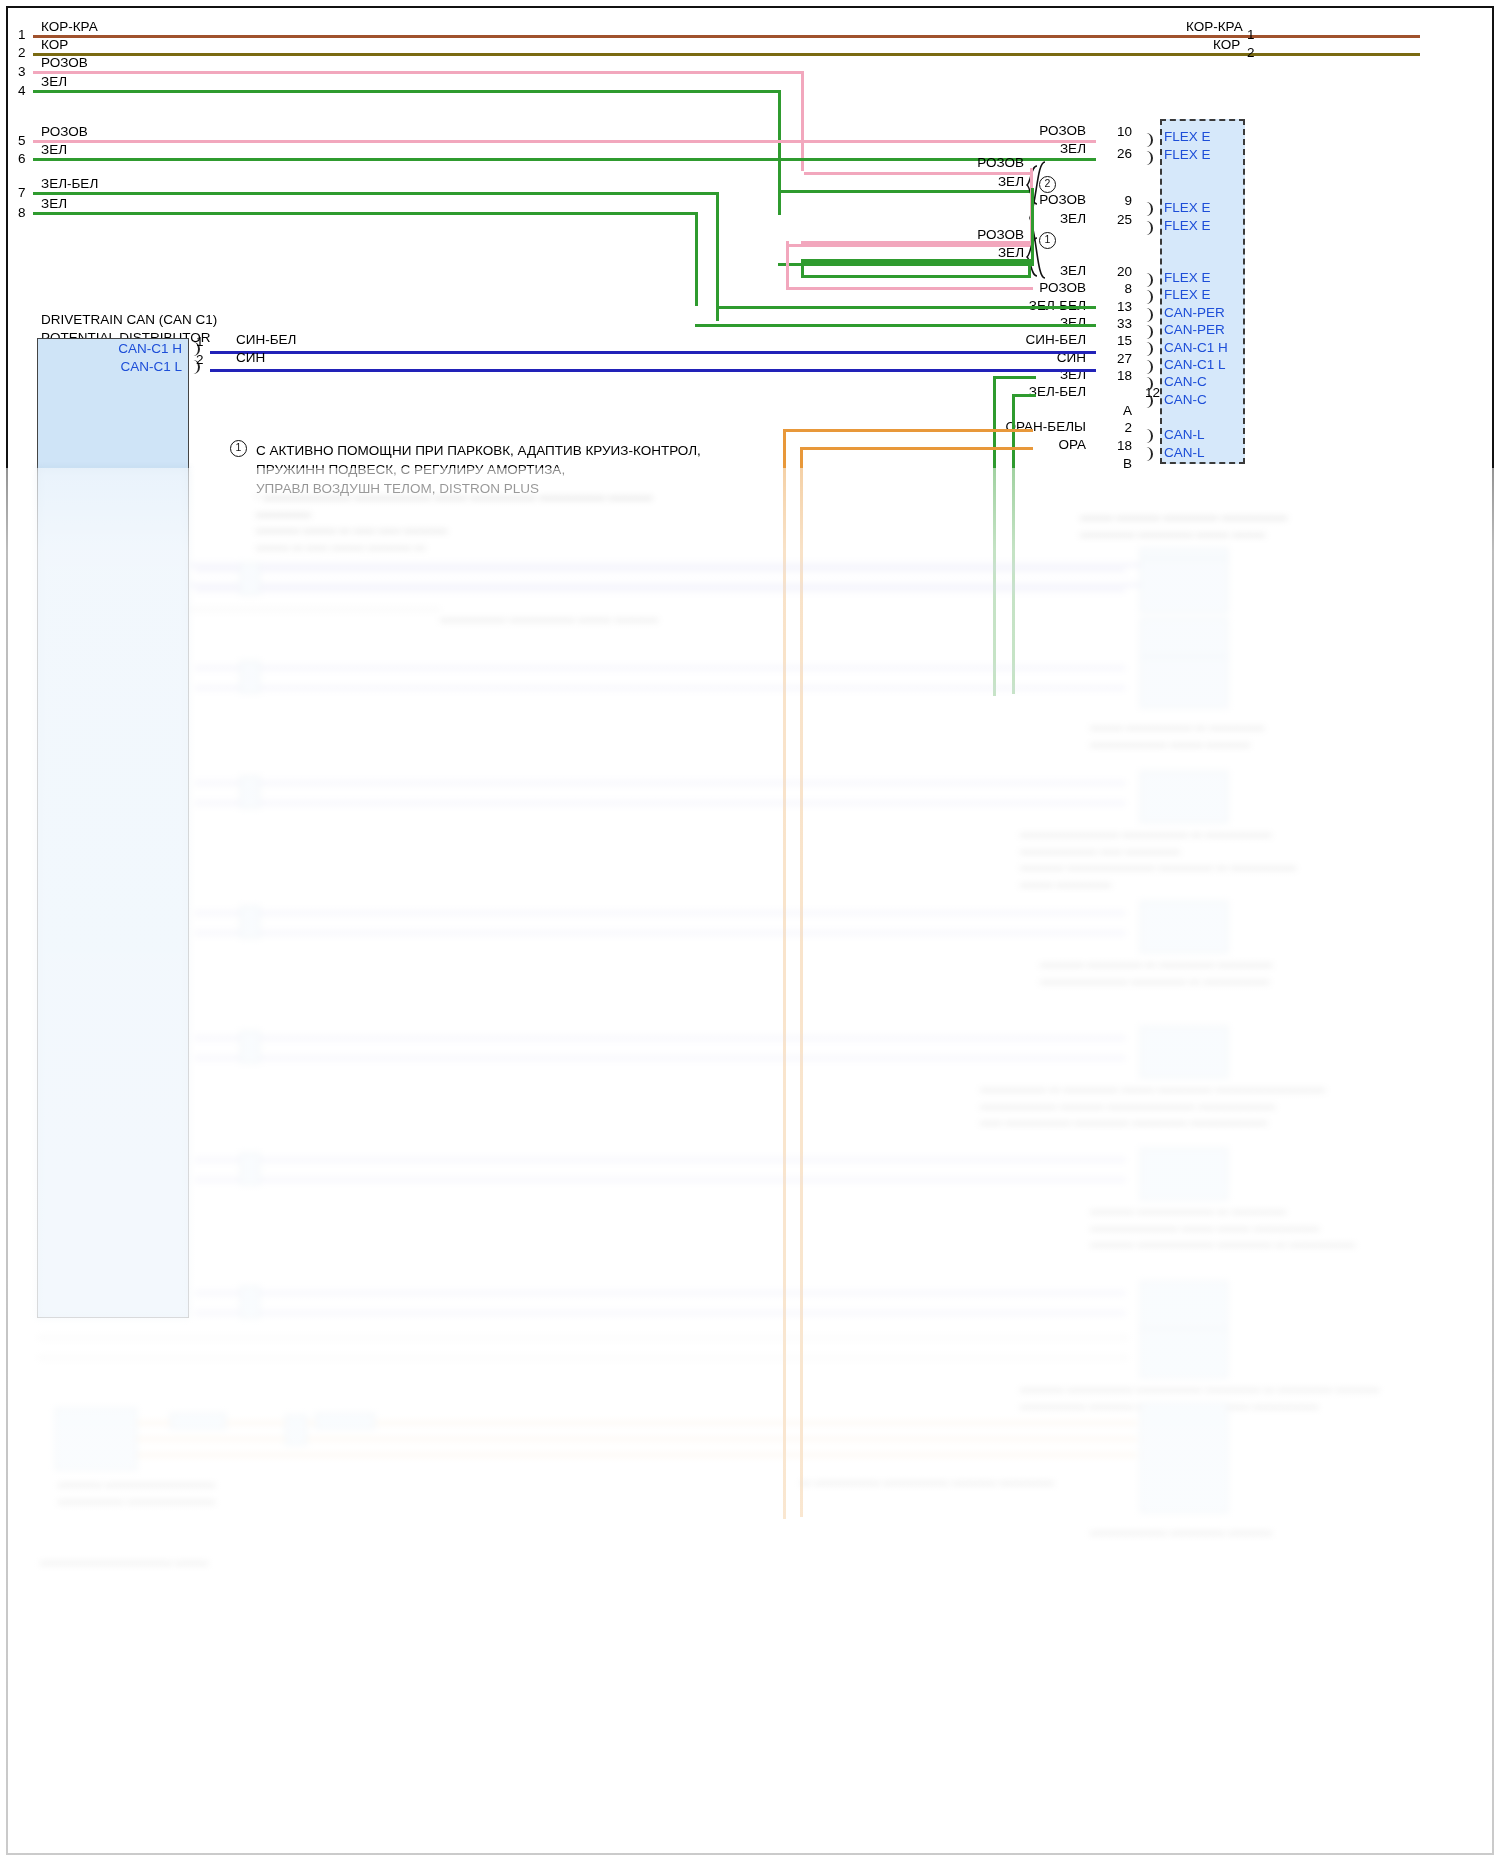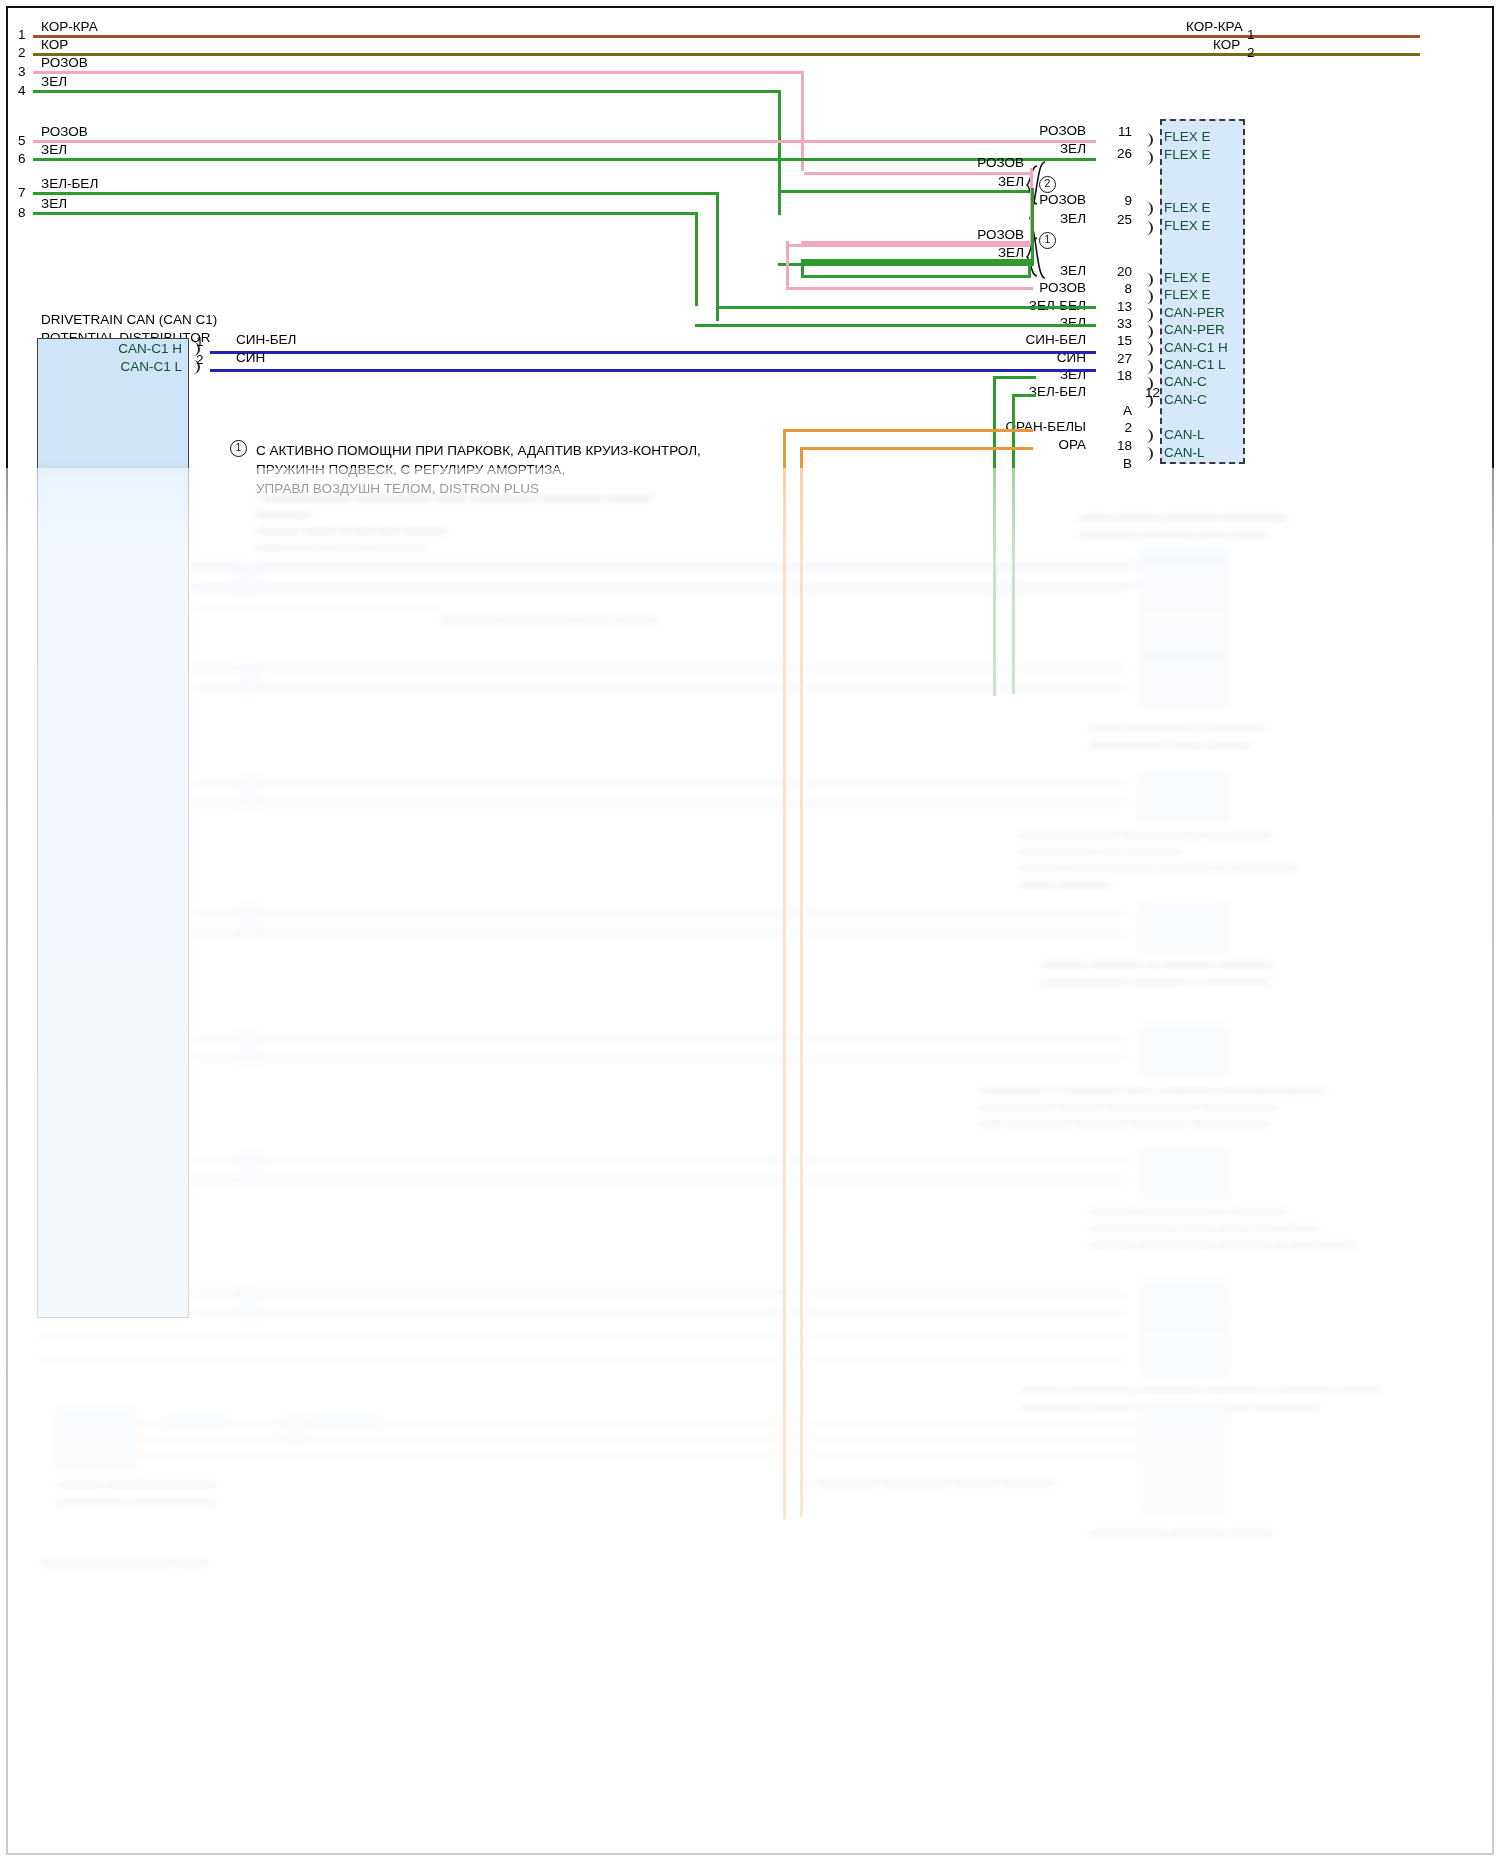--- a/index.html
+++ b/index.html
@@ -36,21 +36,21 @@
     border:2px dashed #3a3a3a;
     box-sizing:border-box;
   }
   .conn-solid{
     position:absolute;
     background:#cfe4f7;
     border:1.5px solid #444;
     box-sizing:border-box;
   }
   .conn-lbl{
-    position:absolute;font-size:13.5px;color:#14532d;white-space:nowrap;line-height:1;
+    position:absolute;font-size:13.5px;color:#1d4ed8;white-space:nowrap;line-height:1;
   }
   .box-title{
     position:absolute;font-size:13.5px;color:#000;white-space:pre;line-height:1.35;
   }
 
   
   .sq{
     position:absolute;width:9px;height:14px;
     border-right:2px solid #222;
     border-radius:0 60% 60% 0/0 50% 50% 0;
@@ -131,21 +131,21 @@
   <div class="path" style="left:33px;top:212px;width:665px;height:94px;border-top:3px solid #2f9b2f;border-right:3px solid #2f9b2f;"></div>
 
   <div class="lbl" style="left:1186px;top:20px;">КОР-КРА</div>
   <div class="pin" style="left:1247px;top:27px;">1</div>
   <div class="lbl" style="left:1213px;top:38px;">КОР</div>
   <div class="pin" style="left:1247px;top:45px;">2</div>
 
   <div class="conn-dashed" style="left:1160px;top:119px;width:85px;height:345px;"></div>
 
   <div class="lbl r" style="left:1022px;top:124px;width:64px;">РОЗОВ</div>
-  <div class="pin r" style="left:1110px;top:124px;width:22px;">11</div>
+  <div class="pin r" style="left:1110px;top:124px;width:22px;">10</div>
   <div class="sq" style="left:1142px;top:133px;"></div>
   <div class="conn-lbl" style="left:1164px;top:130px;">FLEX E</div>
 
   <div class="lbl r" style="left:1022px;top:142px;width:64px;">ЗЕЛ</div>
   <div class="pin r" style="left:1110px;top:146px;width:22px;">26</div>
   <div class="sq" style="left:1142px;top:151px;"></div>
   <div class="conn-lbl" style="left:1164px;top:148px;">FLEX E</div>
 
   <div class="lbl r" style="left:1022px;top:193px;width:64px;">РОЗОВ</div>
   <div class="pin r" style="left:1110px;top:193px;width:22px;">9</div>

